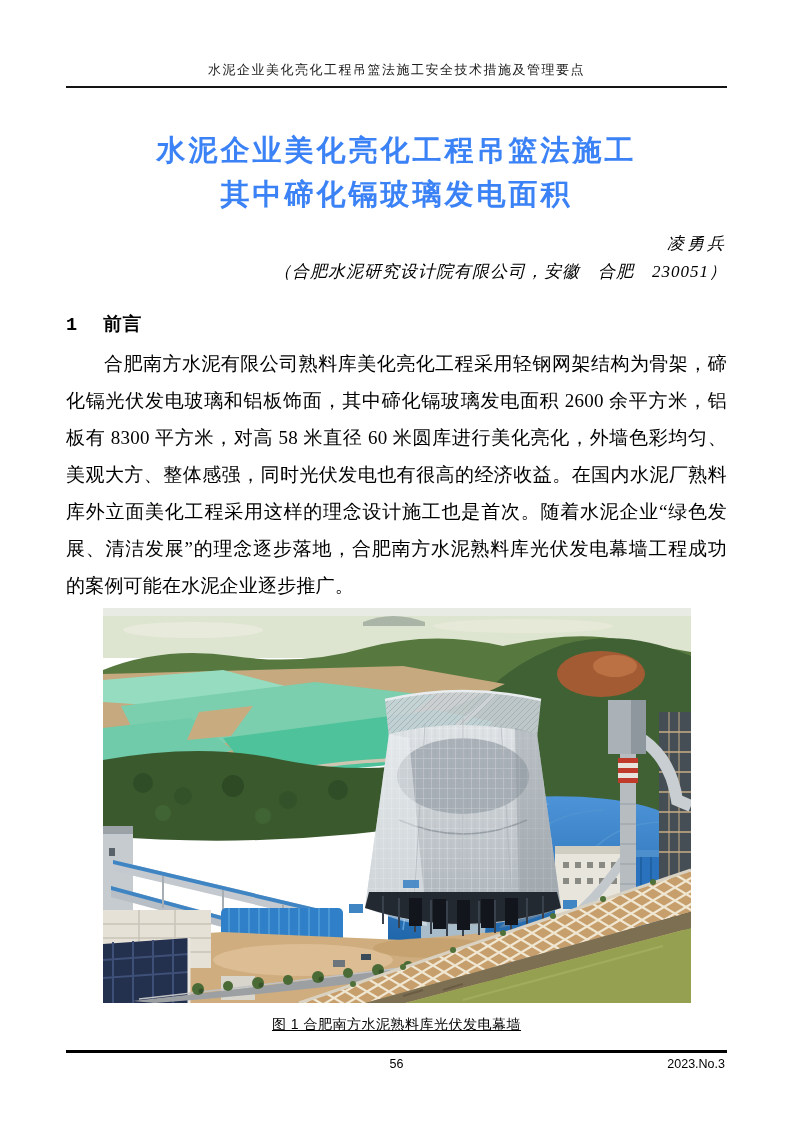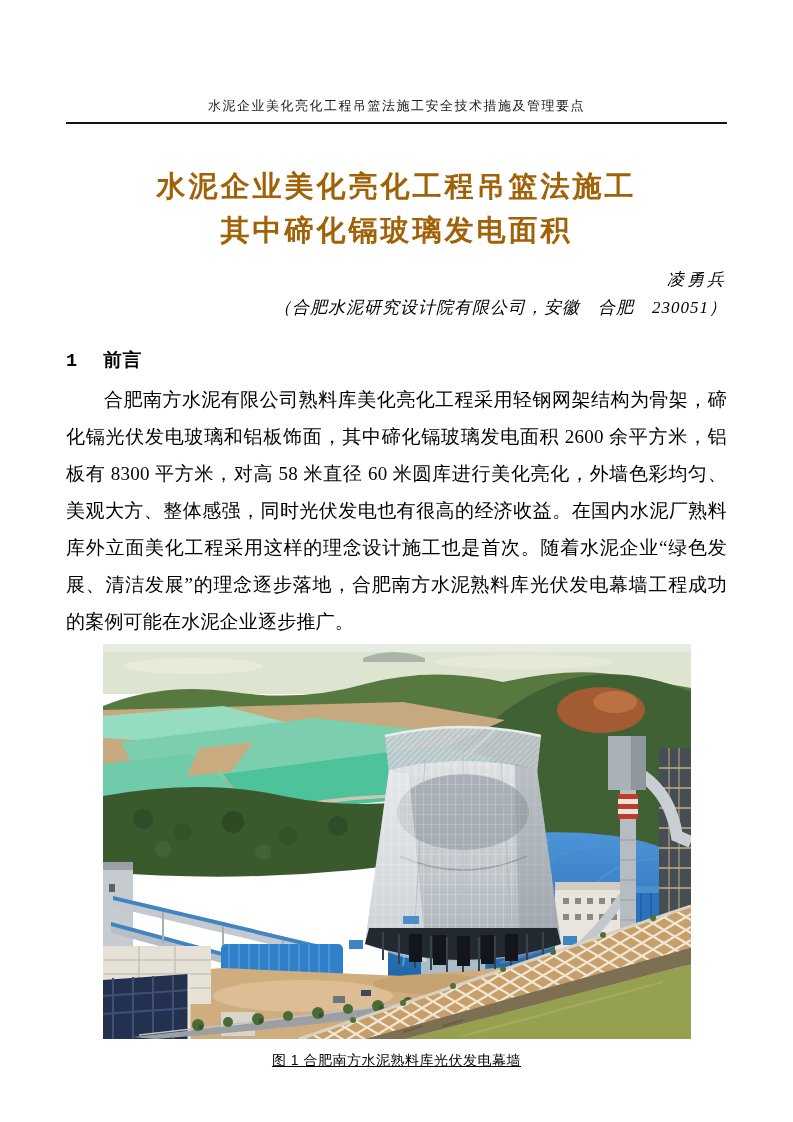--- a/index.html
+++ b/index.html
@@ -1,30 +1,30 @@
 <!DOCTYPE html>
 <html><head>
 <meta charset="utf-8">
 <style>
   html,body { margin:0; padding:0; background:#ffffff; }
   .page {
     position:relative; width:793px; height:1122px; background:#fff;
     font-family:"Liberation Serif", serif; color:#000;
-    box-sizing:border-box; padding:98px 66px 0 66px; overflow:hidden;
+    box-sizing:border-box; padding:62px 66px 0 66px; overflow:hidden;
   }
   .running-title {
     text-align:center; font-size:13px; letter-spacing:1.5px; color:#1a1a1a;
     font-family:"Liberation Serif", serif; line-height:16px;
   }
   .header-rule { margin-top:8px; border-top:2px solid #141414; height:0; }
 
   .doc-title {
     margin:40px 0 0 0; text-align:center;
     font-family:"Liberation Sans", sans-serif; font-weight:700;
-    font-size:29px; line-height:44px; letter-spacing:3px; color:#a16207;
+    font-size:29px; line-height:44px; letter-spacing:3px; color:#3b82f6;
   }
   .author {
     margin-top:16px; text-align:right; font-size:17px; letter-spacing:3px;
     font-style:italic; line-height:24px;
   }
   .affiliation {
     margin-top:4px; text-align:right; font-size:17px; letter-spacing:1px;
     font-style:italic; line-height:24px;
   }
   .section-heading {
@@ -263,14 +263,21 @@
         <circle cx="550" cy="274" r="3"></circle>
       </g>
       <path d="M262,395 L588,304 L588,320 L302,395 Z" fill="#7d6f52"></path>
       <path d="M300,388 L320,382 M340,382 L360,376 M380,376 L400,370 M420,368 L440,362 M460,360 L480,354 M500,352 L520,346 M540,344 L560,338" stroke="#6a5d44" stroke-width="2"></path>
       <path d="M302,395 L588,320 L588,395 Z" fill="#95a151"></path>
       <path d="M360,392 L560,338" stroke="#a8b262" stroke-width="2" opacity="0.7"></path>
     </svg>
     <figcaption class="figcaption">图 1  合肥南方水泥熟料库光伏发电幕墙</figcaption>
   </figure>
 
+  <footer class="footer">
+    <div class="footer-rule"></div>
+    <div class="footer-row">
+      <div class="page-number">56</div>
+      <div class="issue">2023.No.3</div>
+    </div>
+  </footer>
 
 </div>
 
 </body></html>

